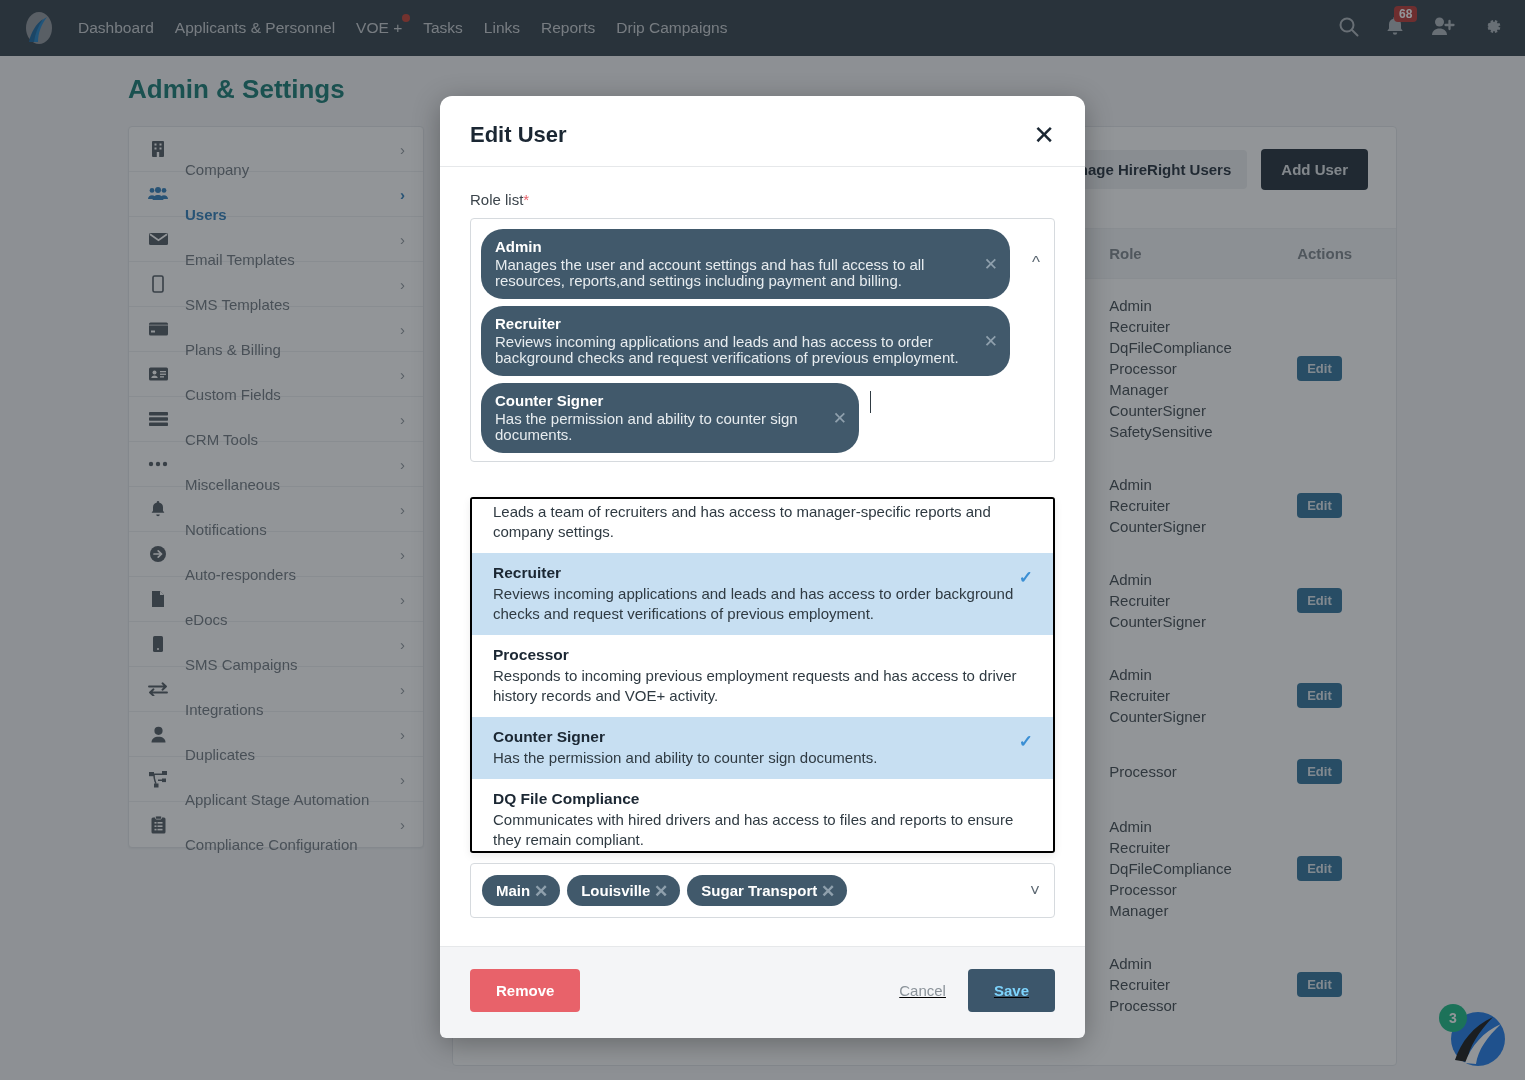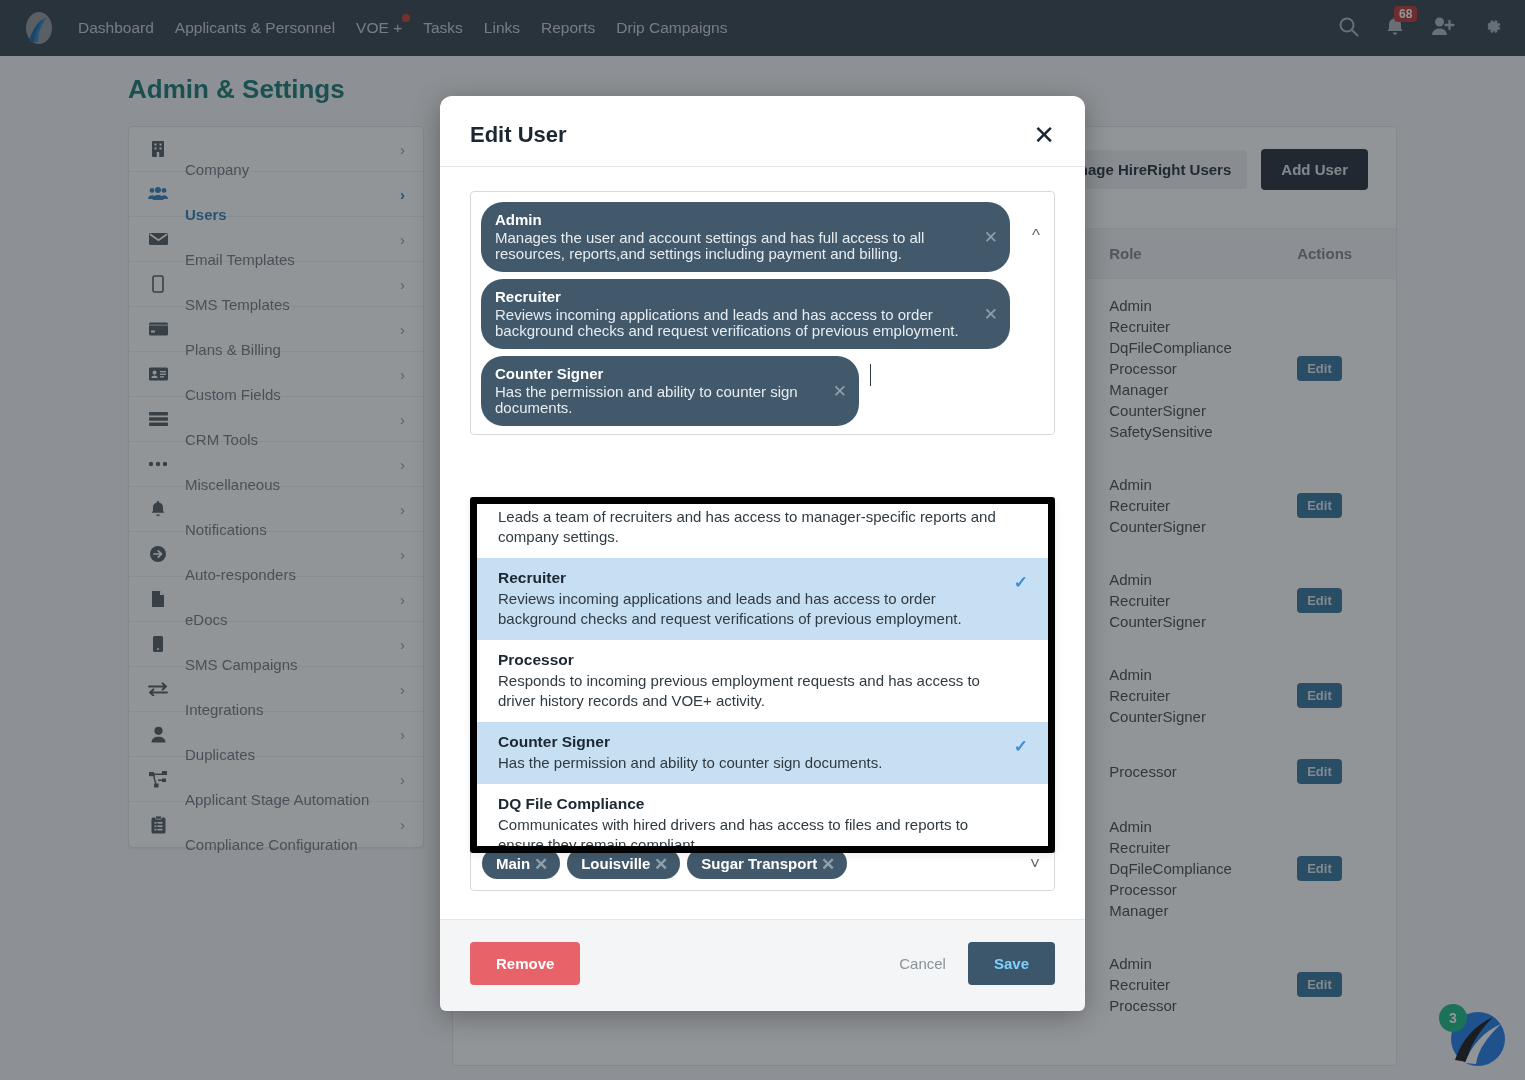--- a/index.html
+++ b/index.html
@@ -155,21 +155,21 @@
   .caret-up { top: 34px; }
   .caret-down { top: 50%; transform: translateY(-50%); }
   .text-caret {
     width: 1px; height: 22px; background: #2f3a42; margin-top: 8px; margin-left: 4px;
     display: inline-block;
   }
 
   
   .dropdown {
     position: absolute; left: 30px; right: 30px; top: 330px;
-    background: #fff; border: 7px solid #000000; border-radius: 3px;
+    background: #fff; border: 2px solid #000000; border-radius: 3px;
     max-height: 356px; overflow-y: auto; z-index: 70;
     box-shadow: 0 3px 8px rgba(0,0,0,.08);
   }
   .dropdown::-webkit-scrollbar { width: 9px; }
   .dropdown::-webkit-scrollbar-track { background: #fff; }
   .dropdown::-webkit-scrollbar-thumb { background: #7c8288; border-radius: 0; }
   .dd-item {
     padding: 9px 34px 11px 21px; position: relative; cursor: pointer; background: #fff;
   }
   .dd-item .dd-name { font-size: 15.5px; font-weight: bold; color: #1b2733; line-height: 22px; }
@@ -182,21 +182,21 @@
 
   .modal-foot {
     display: flex; align-items: center; padding: 22px 30px 26px 30px;
     background: #f4f5f7; border-top: 1px solid #e6e8ea;
     border-radius: 0 0 6px 6px; margin-top: 18px;
   }
   .btn-remove {
     background: #e8626a; color: #fff; font-size: 15px; font-weight: bold;
     padding: 13px 26px; border: none; border-radius: 4px; cursor: pointer;
   }
-  .foot-right { margin-left: auto; display: flex; align-items: center; gap: 22px; }
+  .foot-right { margin-left: auto; display: flex; align-items: center; gap: 22px; text-decoration: underline; }
   .btn-cancel {
     background: none; border: none; color: #8a9299; font-size: 15px; cursor: pointer;
     font-family: "Liberation Sans", sans-serif;
   }
   .btn-save {
     background: #3c566b; color: #7dd3fc; font-size: 15px; font-weight: bold;
     padding: 13px 26px; border: none; border-radius: 4px; cursor: pointer;
   }
 </style>
 </head>
@@ -579,20 +579,23 @@
 <div id="overlay"></div>
 
 <div class="modal">
   <div class="modal-head">
     <span class="modal-title">Edit User</span>
     <button class="modal-close">✕</button>
   </div>
 
   <div class="modal-body">
 
+    <div class="field-label">
+      <span>Role list</span><span class="req">*</span>
+    </div>
 
     <div class="tagbox roles">
       <div class="rtag">
         <div class="rtag-name">Admin</div>
         <div class="rtag-desc">Manages the user and account settings and has full access to all resources, reports,and settings including payment and billing.</div>
         <span class="rtag-x">✕</span>
       </div>
       <div class="rtag">
         <div class="rtag-name">Recruiter</div>
         <div class="rtag-desc">Reviews incoming applications and leads and has access to order background checks and request verifications of previous employment.</div>

